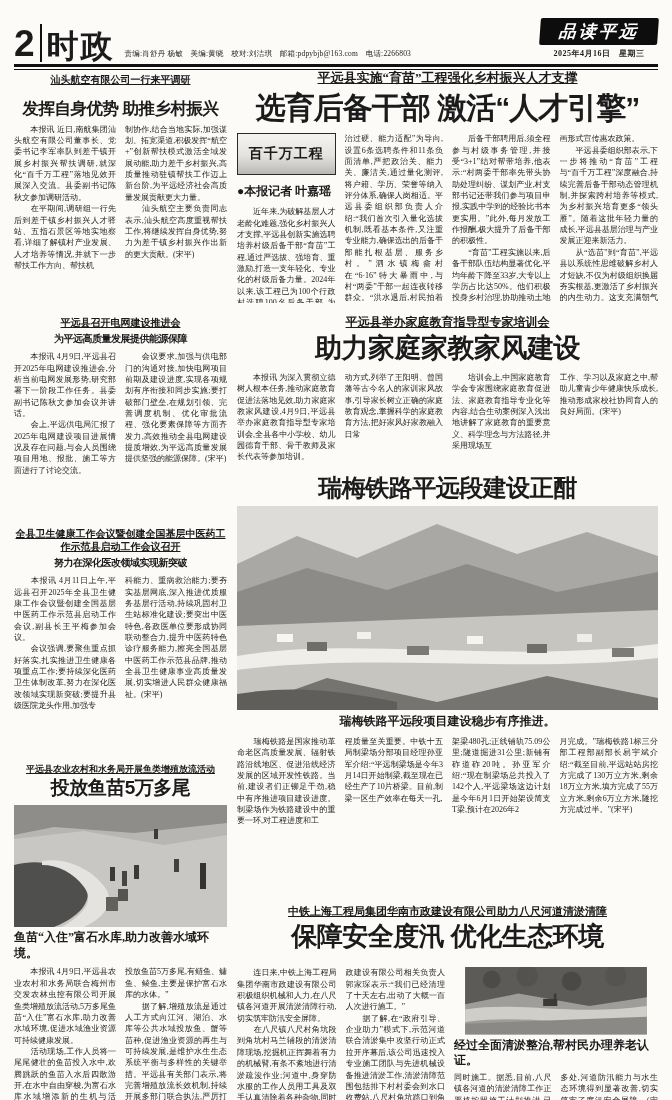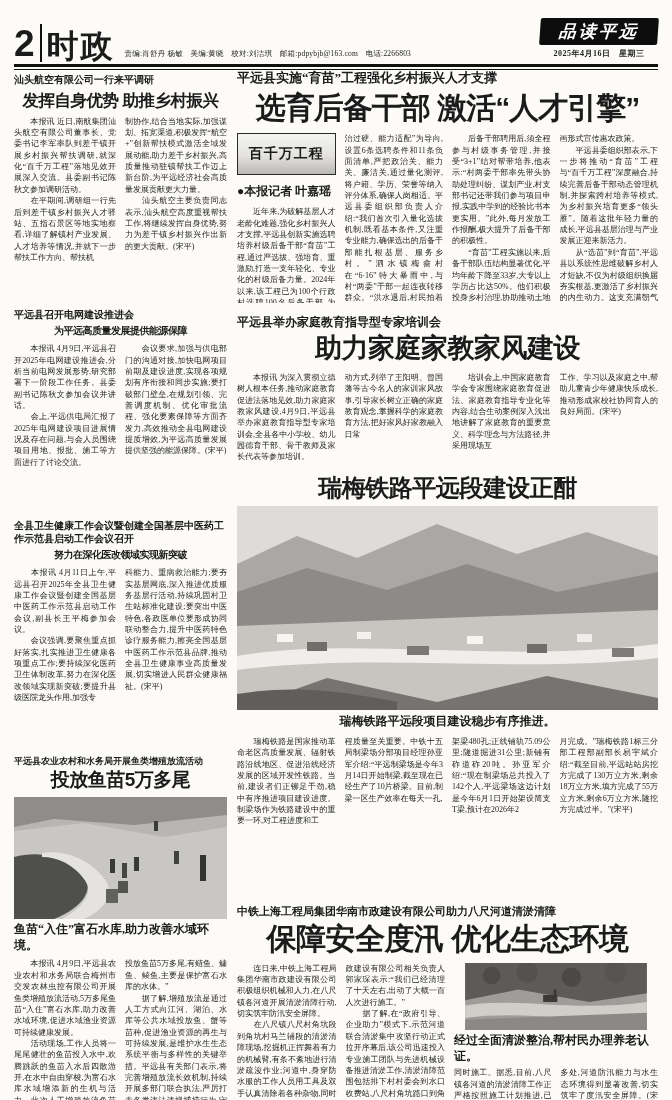--- a/index.html
+++ b/index.html
@@ -11,31 +11,31 @@
   .pagenum{font-family:"Liberation Sans",sans-serif;font-weight:bold;font-size:37px;line-height:1;}
   .vbar{display:inline-block;width:2px;height:38px;background:#111;margin:0 5px;}
   .section-title{font-family:"Liberation Sans",sans-serif;font-weight:900;font-size:32px;line-height:1;letter-spacing:2px;}
   .staff{font-size:7.5px;color:#222;margin:0 0 3px 10px;letter-spacing:0.2px;}
   .hd-right{position:absolute;right:0;top:0;width:118px;text-align:center;}
   .masthead{background:#0d0d0d;color:#fff;border-radius:2px;height:27px;display:flex;align-items:center;justify-content:center;
             font-weight:bold;font-size:17px;letter-spacing:3px;font-style:italic;transform:skewX(-4deg);}
   .dateline{font-size:8px;margin-top:3px;font-weight:bold;letter-spacing:0.5px;}
   .rule{position:absolute;left:14px;top:64px;width:644px;border-top:3px solid #111;border-bottom:1px solid #111;height:2px;}
   
-  .kicker{font-weight:bold;text-align:left;line-height:1.25;}
+  .kicker{font-weight:bold;text-align:center;line-height:1.25;text-decoration:underline;}
   .headline{font-family:"Liberation Sans",sans-serif;font-weight:900;text-align:center;line-height:1.1;letter-spacing:-0.5px;}
   .bt{font-size:8px;line-height:1.42;text-align:justify;white-space:pre-line;overflow:hidden;color:#1d1d1d;}
   .cols{display:flex;gap:9px;}
   .cols>.bt{flex:1;}
   .caption{font-size:12px;font-weight:bold;line-height:1.3;}
   
   .leftcol{position:absolute;left:14px;top:74px;width:213px;height:1022px;}
   .lart{margin-bottom:11px;}
   .lart .kicker{font-size:10px;}
-  .h-l1{font-size:16.5px;margin:4px 0 7px;text-align:center;}
+  .h-l1{font-size:16.5px;margin:12px 0 7px;text-align:center;}
   .h-l2{font-size:10px;margin:4px 0 7px;}
   .h-l4{font-size:19px;margin:3px 0 6px;}
   .lbody{height:182px;}
   .lbody2{height:166px;}
   .lbody3{height:178px;}
   .lbody4{height:146px;}
   .photo{width:100%;display:block;}
   
   .rightcol{position:absolute;left:237px;top:70px;width:421px;height:1026px;}
   .main-kicker{font-size:13px;}
@@ -49,21 +49,21 @@
   .fam{margin-top:12px;}
   .fam .kicker{font-size:12px;}
   .fam-headline{font-size:27px;margin:4px 0 8px;}
   .fam-body{height:92px;}
   .rail{margin-top:11px;}
   .rail-headline{font-size:24px;margin:0 0 5px;}
   .rail-caption{text-align:center;margin:4px 0 6px;}
   .rail-body{height:158px;}
   .flood{margin-top:11px;}
   .flood .kicker{font-size:11px;}
-  .flood-headline{font-size:30px;margin:3px 0 8px;}
+  .flood-headline{font-size:26px;margin:3px 0 17px;}
   .flood-body{display:flex;gap:9px;height:150px;}
   .flood-body .bt{flex:1;}
   .flood-right{flex:2.05;display:flex;flex-direction:column;}
   .flood-caption{margin:3px 0 3px;}
   .minirow{display:flex;gap:9px;flex:1;}
   .minirow .bt{flex:1;}
 </style>
 </head>
 <body>
 

